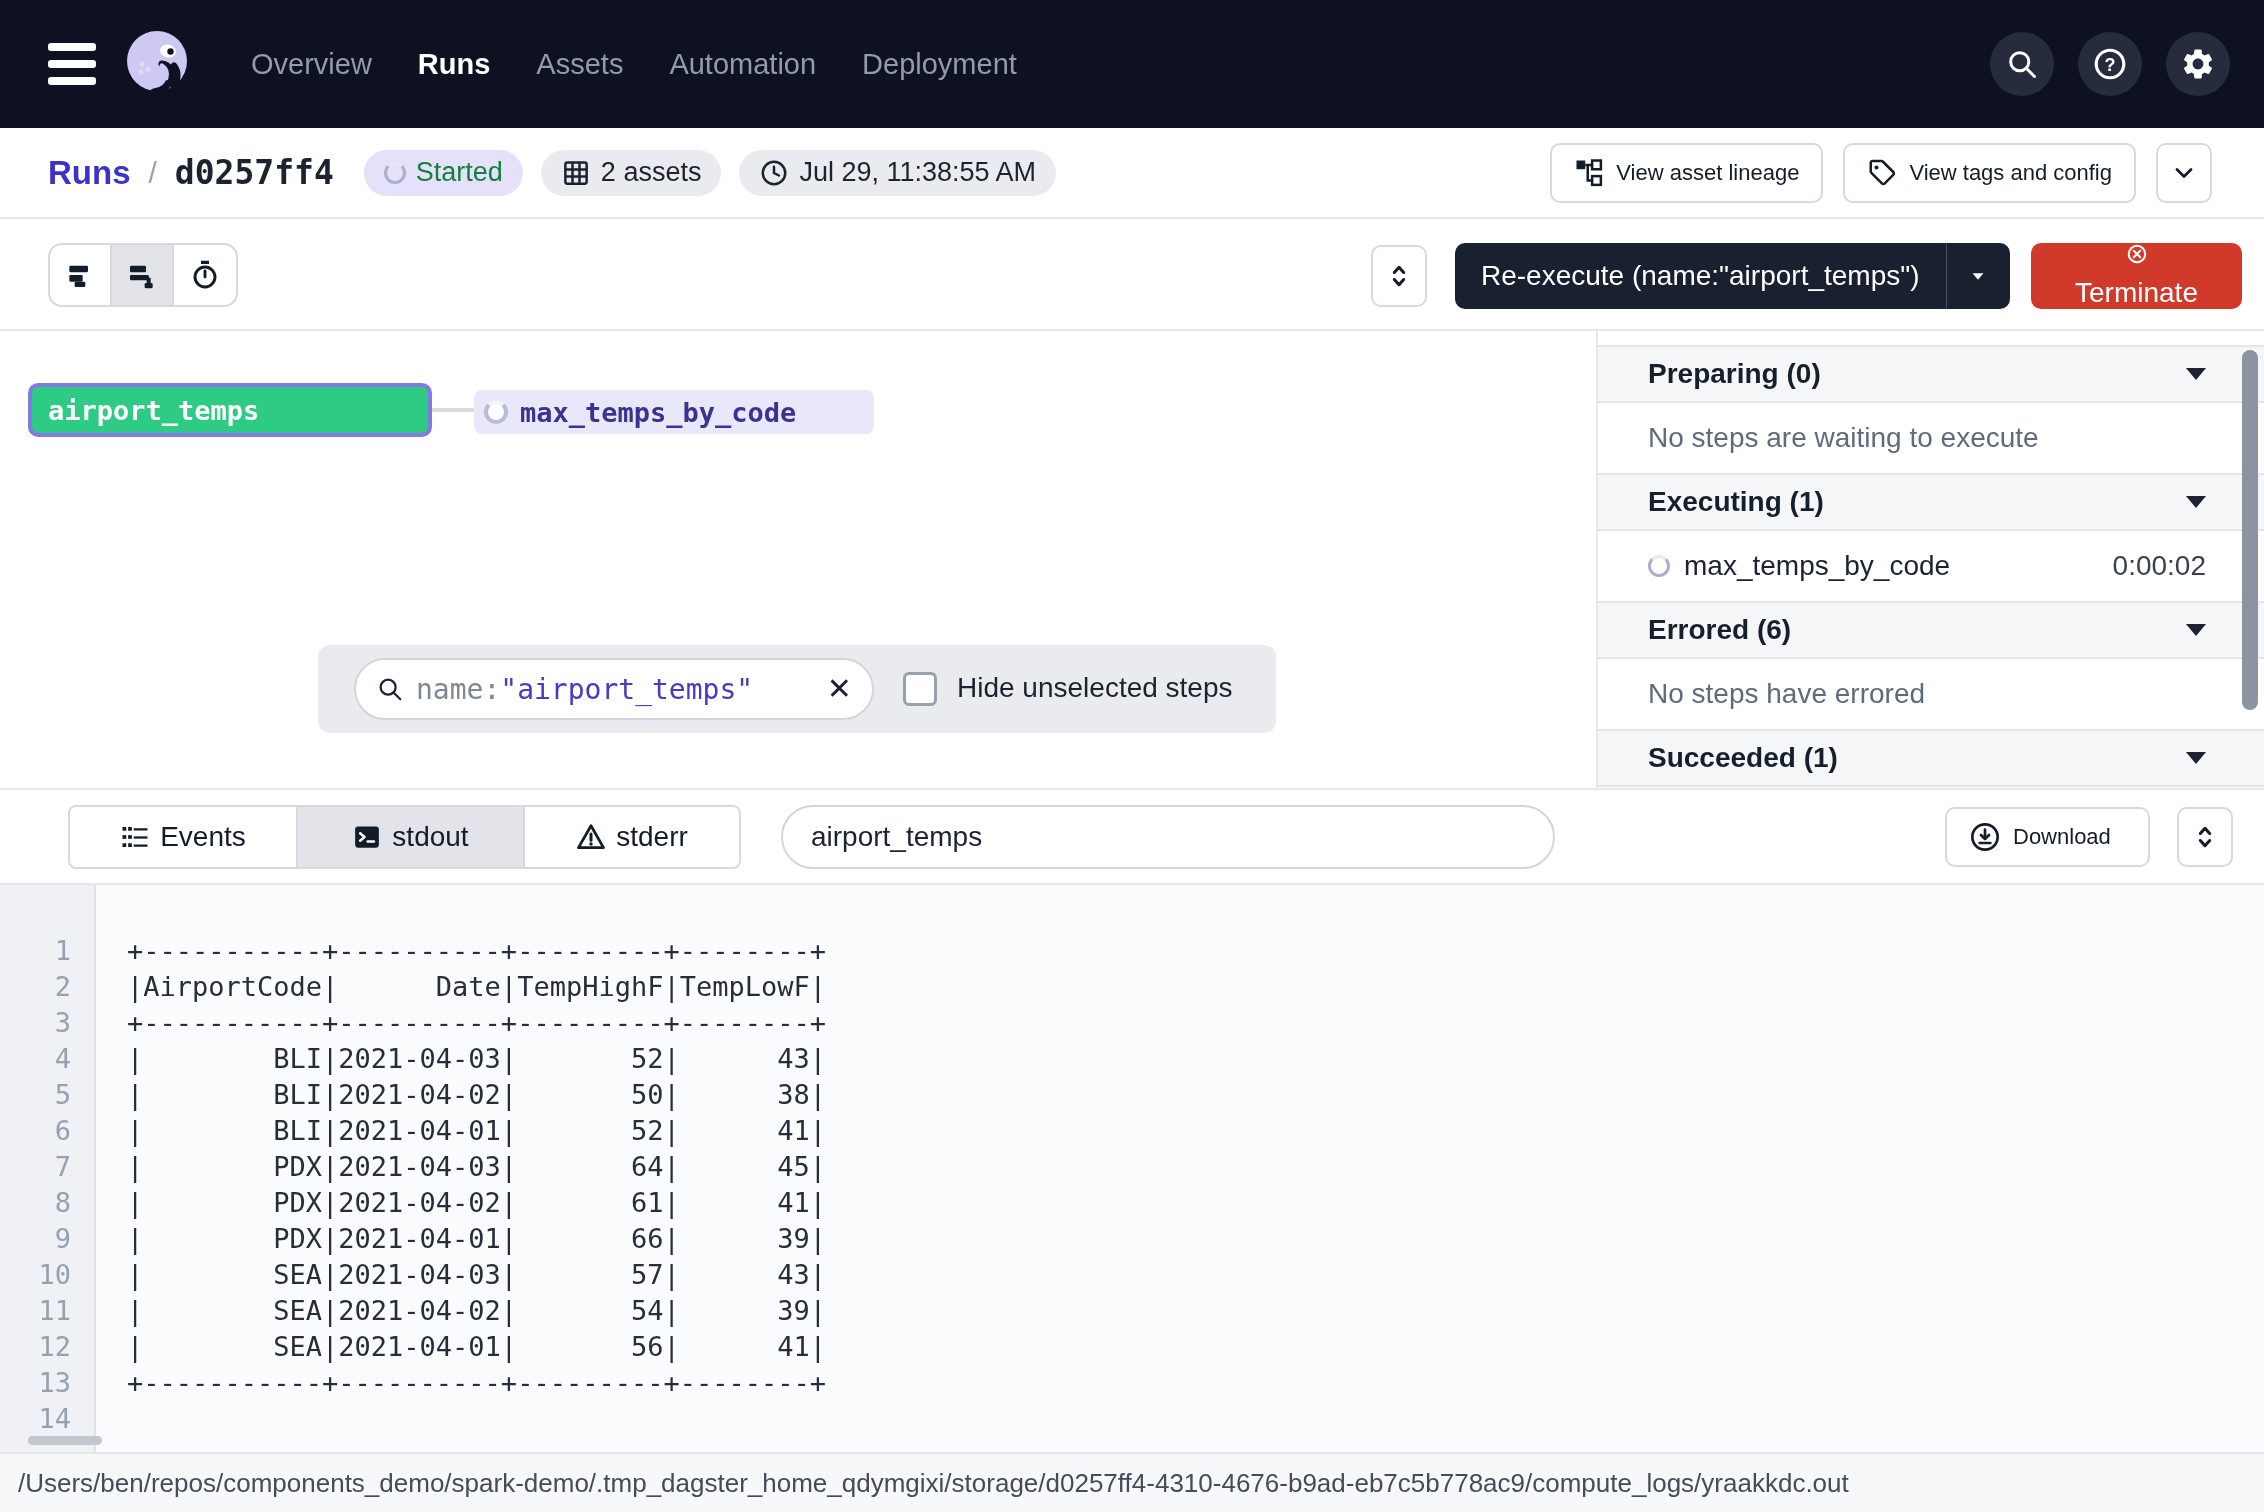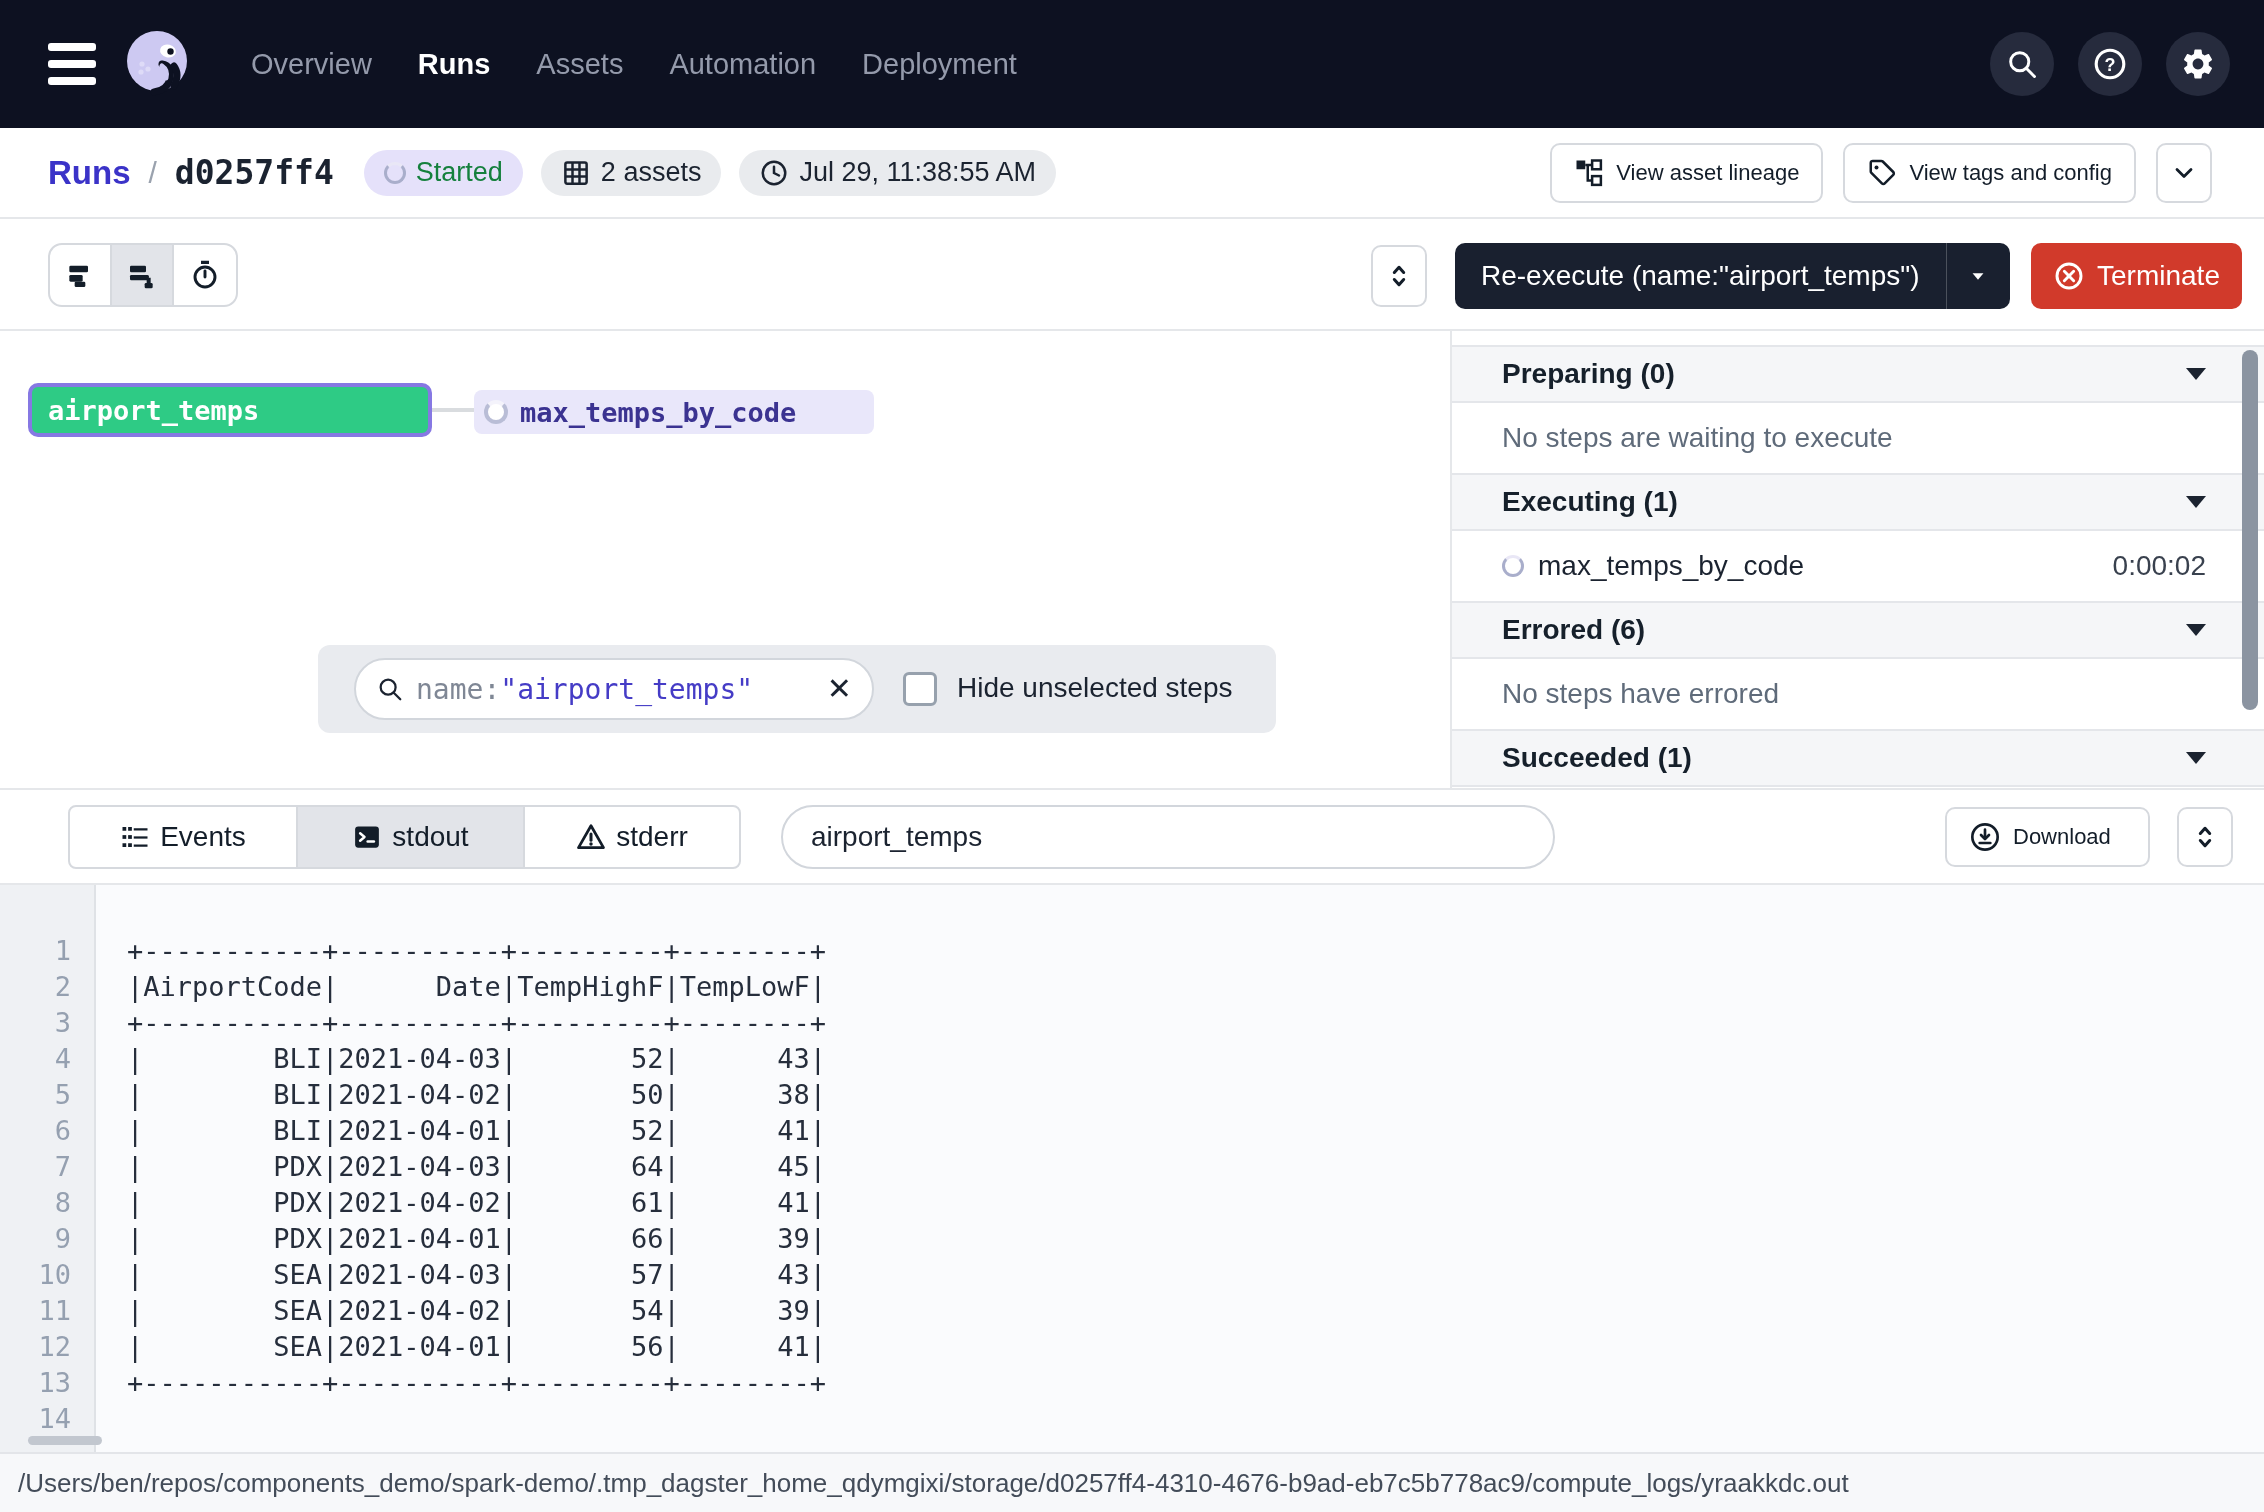--- a/index.html
+++ b/index.html
@@ -37,39 +37,39 @@
   .seg { position:absolute; display:flex; border:2px solid #d6d9de; border-radius:14px; background:#ffffff; overflow:hidden; }
   .seg .seg-btn { display:flex; align-items:center; justify-content:center; gap:10px; cursor:pointer; border-right:2px solid #d6d9de; font-size:28px; color:#131d29; }
   .seg .seg-btn:last-child { border-right:none; }
   .seg .seg-btn.selected { background:#e2e4e9; }
   .view-seg { left:48px; top:24px; height:64px; }
   .view-seg .seg-btn { width:62px; }
   .fit-btn { position:absolute; left:1371px; top:26px; width:58px; height:62px; }
   .reexec { position:absolute; left:1455px; top:24px; height:66px; display:flex; background:#19202f; border-radius:10px; overflow:hidden; cursor:pointer; }
   .reexec-main { display:flex; align-items:center; padding:0 26px; color:#ffffff; font-size:28px; }
   .reexec-caret { width:64px; display:flex; align-items:center; justify-content:center; border-left:1px solid rgba(255,255,255,0.22); }
-  .terminate { position:absolute; left:2031px; top:24px; width:211px; height:66px; background:#d13a2b; border-radius:10px; display:flex; align-items:center; justify-content:center; gap:12px; color:#ffffff; font-size:28px; cursor:pointer; }
+  .terminate { position:absolute; left:2031px; top:24px; width:211px; height:66px; background:#d13a2b; border-radius:10px; display:flex; align-items:center; justify-content:center; gap:12px; color:#ffffff; font-size:28px; cursor:pointer;flex-direction:column; }
 
   
   .main { height:459px; display:flex; border-bottom:2px solid #e5e7ea; position:relative; background:#ffffff; }
   .gantt-panel { flex:1; position:relative; }
   .step-box1 { position:absolute; left:28px; top:52px; width:404px; height:54px; background:#2ecb85; border:4px solid #8678e3; border-radius:10px; display:flex; align-items:center; padding-left:16px; color:#ffffff; font-size:27px; font-weight:700; cursor:pointer; }
   .edge { position:absolute; left:432px; top:77px; width:42px; height:4px; background:#d9dcdf; }
   .step-box2 { position:absolute; left:474px; top:59px; width:400px; height:44px; background:#e9e7fa; border-radius:8px; display:flex; align-items:center; gap:12px; padding-left:10px; color:#3b3391; font-size:27px; font-weight:700; cursor:pointer; }
   .spinner2 { width:24px; height:24px; border-radius:50%; border:4px solid #b9bdd6; border-top-color:#f4f3fb; background:#ffffff; }
   .filter-bar { position:absolute; left:318px; top:314px; width:958px; height:88px; background:#e9ebef; border-radius:12px; }
   .filter-input { position:absolute; left:36px; top:13px; width:520px; height:62px; background:#ffffff; border:2px solid #d2d6dc; border-radius:31px; display:flex; align-items:center; padding:0 20px; cursor:text; }
   .filter-q { font-size:28px; margin-left:12px; white-space:pre; }
   .filter-q .pfx { color:#7f8795; }
   .filter-q .val { color:#453cc6; }
   .filter-clear { margin-left:auto; font-size:30px; color:#1b2330; cursor:pointer; line-height:1; }
   .checkbox { position:absolute; left:585px; top:27px; width:34px; height:34px; border:3px solid #97a1ad; border-radius:6px; background:#ffffff; cursor:pointer; }
   .checkbox-label { position:absolute; left:639px; top:27px; font-size:28px; color:#1b2330; }
 
-  .step-panel { width:814px; border-left:2px solid #e5e7ea; padding-top:14px; }
+  .step-panel { width:668px; border-left:2px solid #e5e7ea; padding-top:14px; }
   .sec-head { height:58px; background:#f5f6f8; border-top:2px solid #e4e6ea; border-bottom:2px solid #e4e6ea; display:flex; align-items:center; padding:0 58px 0 50px; position:relative; cursor:pointer; }
   .sec-head .t { font-size:28px; font-weight:700; color:#16202b; }
   .tri { position:absolute; right:58px; width:0; height:0; border-left:10px solid transparent; border-right:10px solid transparent; border-top:12px solid #1b2330; }
   .sec-row { height:70px; display:flex; align-items:center; padding:0 58px 0 50px; background:#ffffff; }
   .sec-row .empty { font-size:28px; color:#5f6b7a; }
   .sec-row .step-name { font-size:28px; color:#1b2330; margin-left:14px; }
   .sec-row .time { margin-left:auto; font-size:28px; color:#39414e; }
   .vscroll { position:absolute; right:6px; top:19px; width:16px; height:360px; border-radius:8px; background:#8b94a1; }
 
   

